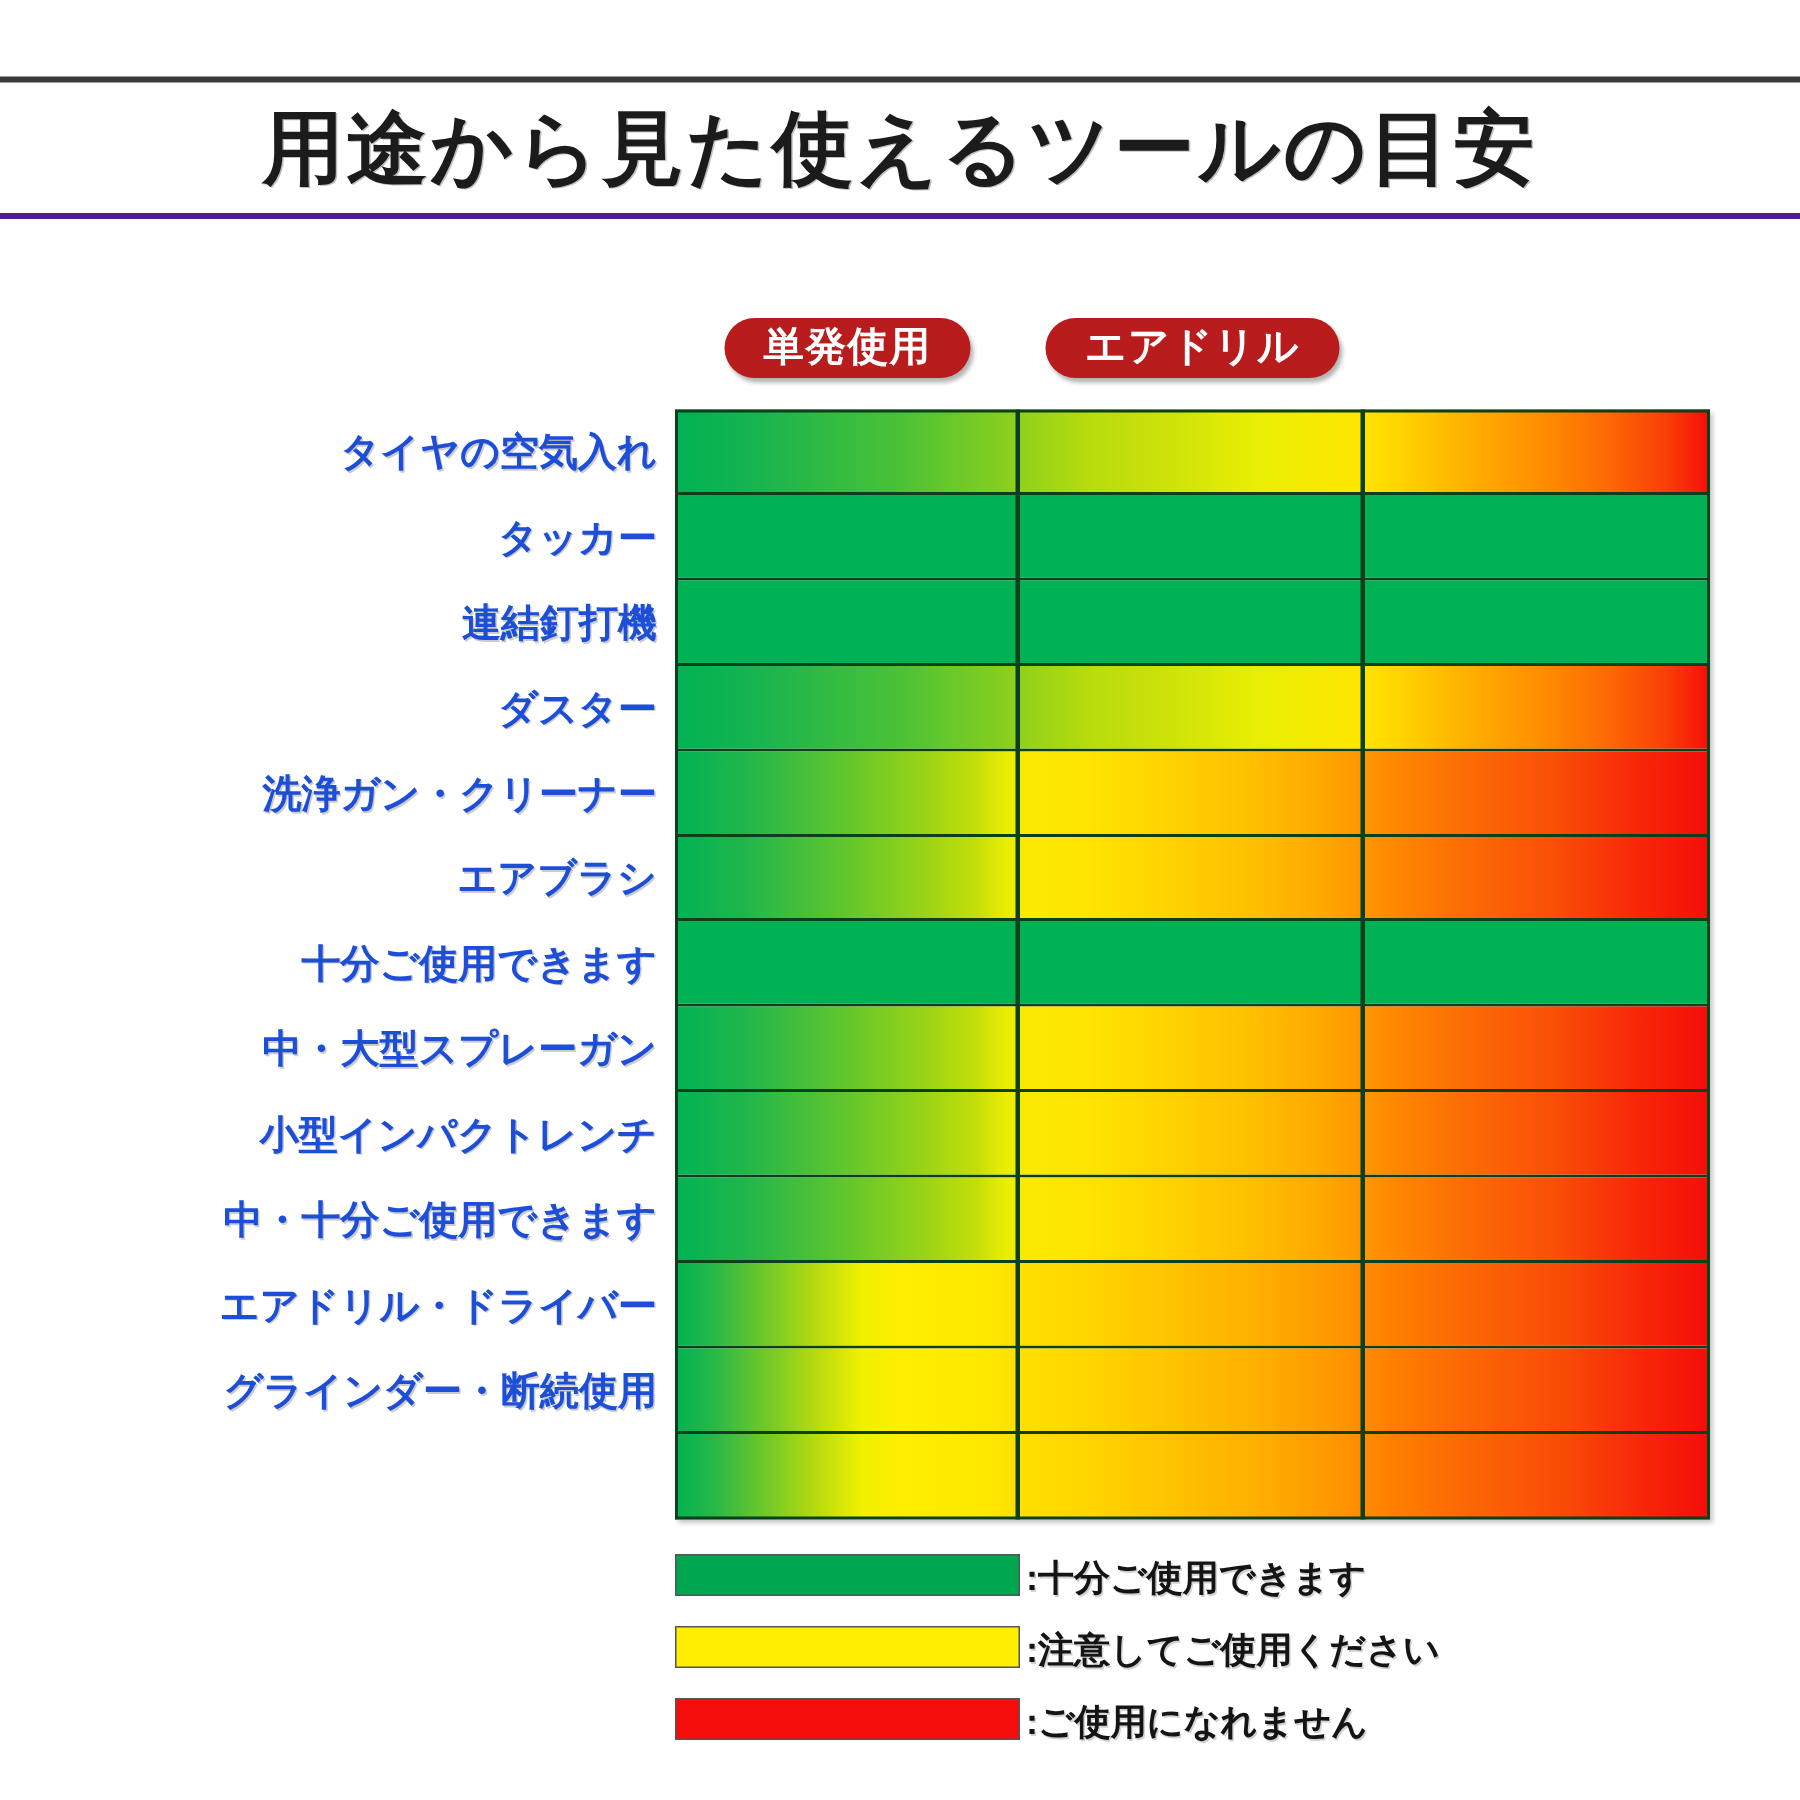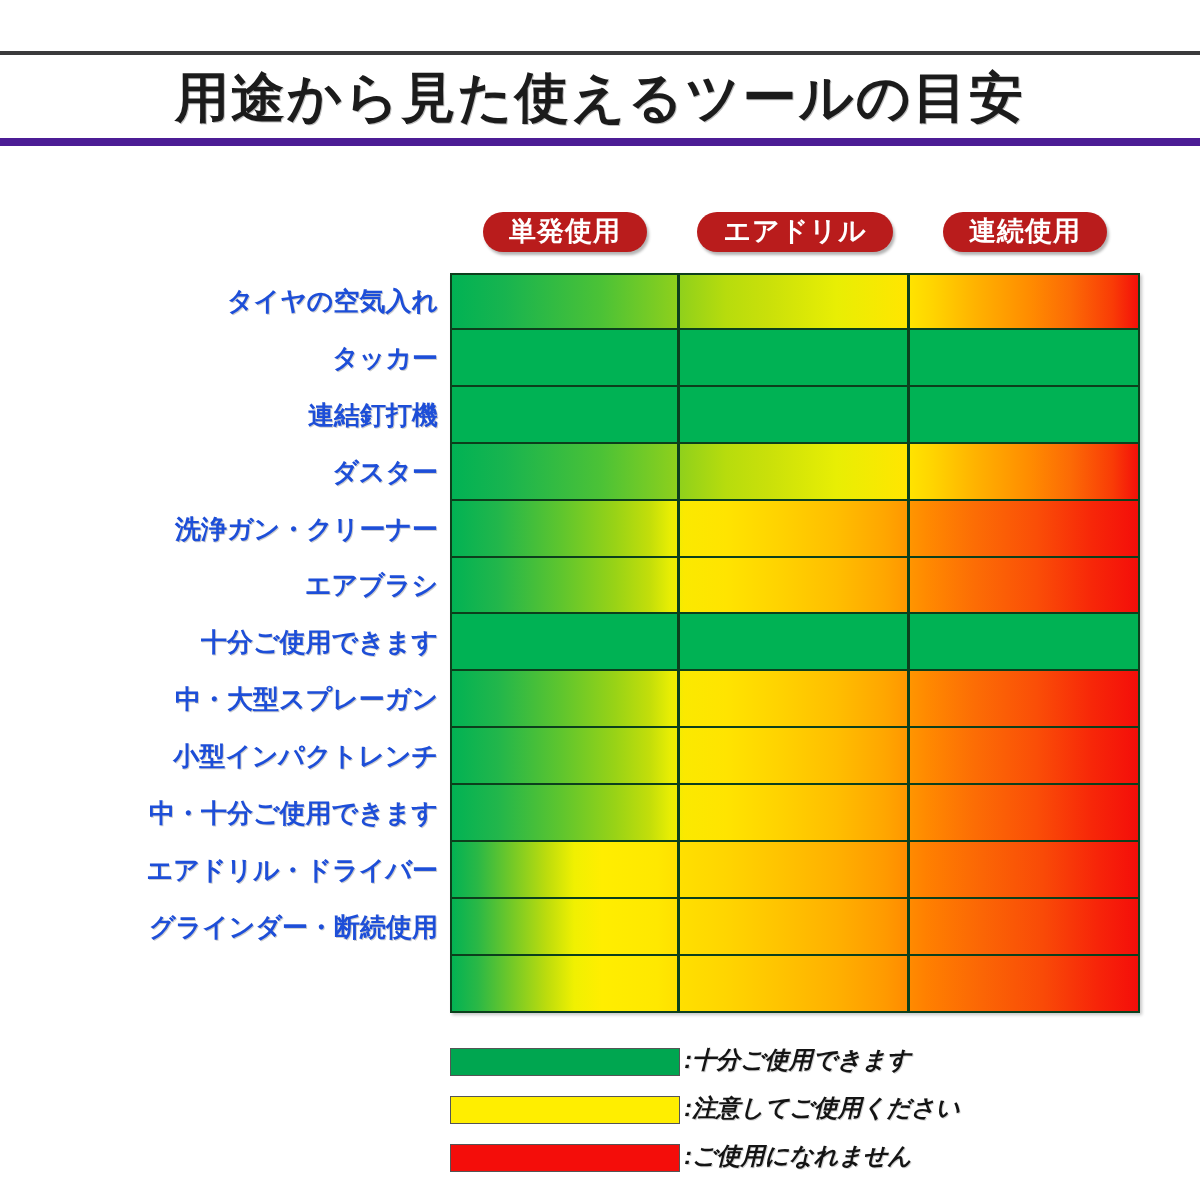--- a/index.html
+++ b/index.html
@@ -8,21 +8,21 @@
     background:#ffffff;
     font-family:"Liberation Sans","DejaVu Sans",sans-serif;
     overflow:hidden;
     position:relative;
   }
 
   
   #title-band{
     position:absolute;left:0;top:51px;width:1200px;height:95px;
     border-top:4px solid #3a3a3c;
-    border-bottom:8px solid #4c1d95;
+    border-bottom:4px solid #4c1d95;
     box-sizing:border-box;
     display:flex;align-items:center;justify-content:center;
   }
   #page-title{
     font-size:54px;
     font-weight:bold;
     color:#1b1b1b;
     letter-spacing:2px;
     line-height:1;
     white-space:nowrap;
@@ -120,21 +120,21 @@
     border:2px solid #0c3f1c;
     pointer-events:none;
     box-shadow:2px 2px 3px rgba(0,0,0,.22);
   }
 
   
   #legend{
     position:absolute;left:450px;top:1036px;width:600px;
   }
   .legend-row{
-    display:flex;align-items:flex-end;height:40px;margin-bottom:8px;font-style:italic;
+    display:flex;align-items:flex-start;height:40px;margin-bottom:8px;
   }
   .legend-swatch{
     width:230px;height:28px;
     border:1px solid #555;
     box-sizing:border-box;
   }
   .legend-text{
     margin-left:4px;
     font-size:24px;font-weight:bold;color:#141414;white-space:nowrap;
     text-shadow:1px 1px 0 rgba(0,0,0,.18);
@@ -146,23 +146,20 @@
 <div id="title-band">
   <div id="page-title">用途から見た使えるツールの目安</div>
 </div>
 
 <div id="col-headers">
   <div class="col-head-cell">
     <span class="pill">単発使用</span>
   </div>
   <div class="col-head-cell">
     <span class="pill">エアドリル</span>
-  </div>
-  <div class="col-head-cell">
-    <span class="pill">連続使用</span>
   </div>
 </div>
 
 <div id="row-labels">
   <div class="row-label">タイヤの空気入れ</div>
   <div class="row-label">タッカー</div>
   <div class="row-label">連結釘打機</div>
   <div class="row-label">ダスター</div>
   <div class="row-label">洗浄ガン・クリーナー</div>
   <div class="row-label">エアブラシ</div>

